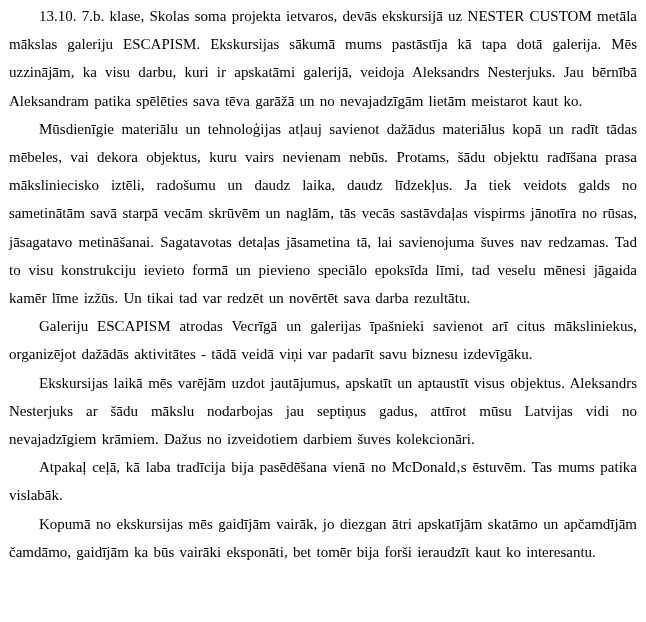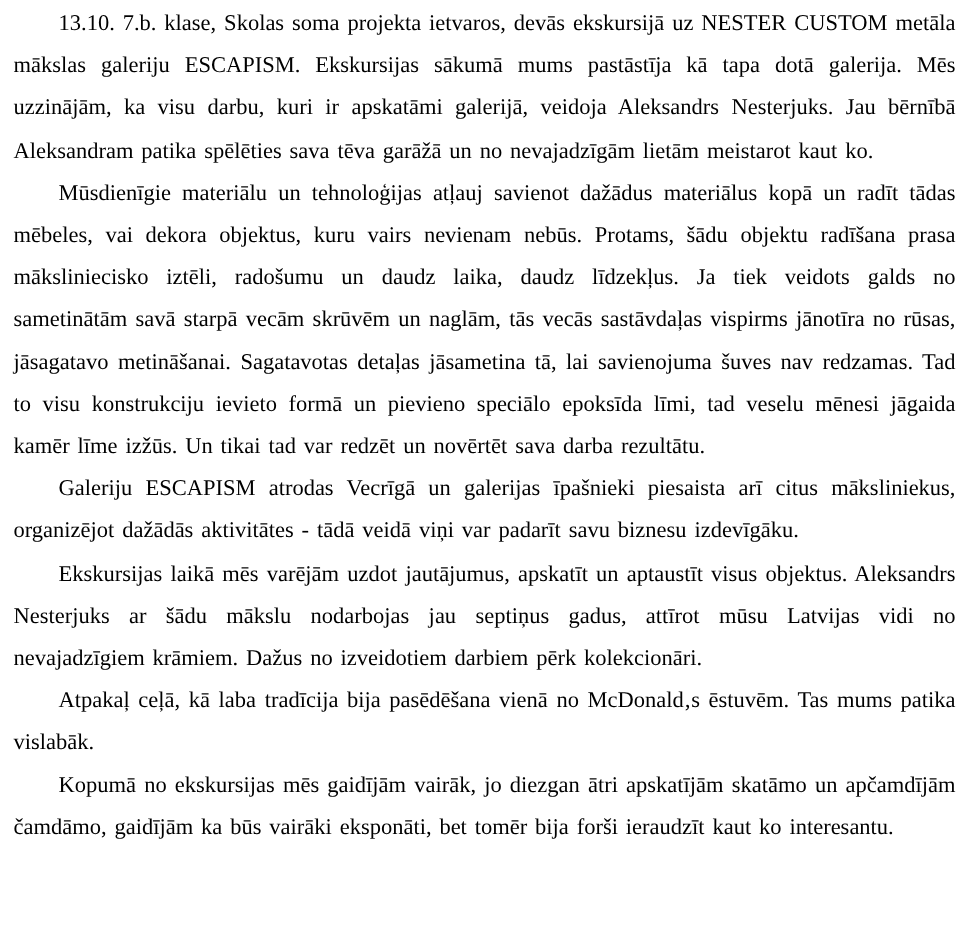--- a/index.html
+++ b/index.html
@@ -30,17 +30,17 @@
     padding: 0;
     word-spacing: 1.5px;
   }
 </style>
 </head>
 <body>
 
 <div class="page">
   <p class="doc-paragraph">13.10. 7.b. klase, Skolas soma projekta ietvaros, devās ekskursijā uz NESTER CUSTOM metāla mākslas galeriju ESCAPISM. Ekskursijas sākumā mums pastāstīja kā tapa dotā galerija. Mēs uzzinājām, ka visu darbu, kuri ir apskatāmi galerijā, veidoja Aleksandrs Nesterjuks. Jau bērnībā Aleksandram patika spēlēties  sava tēva garāžā un no nevajadzīgām lietām meistarot kaut ko.</p>
   <p class="doc-paragraph">Mūsdienīgie materiālu un tehnoloģijas atļauj savienot dažādus materiālus kopā un radīt tādas mēbeles, vai dekora objektus, kuru vairs nevienam nebūs. Protams, šādu objektu radīšana prasa māksliniecisko iztēli, radošumu un  daudz laika, daudz līdzekļus. Ja tiek veidots galds no sametinātām savā starpā vecām skrūvēm un naglām, tās vecās sastāvdaļas  vispirms jānotīra no rūsas, jāsagatavo metināšanai. Sagatavotas detaļas jāsametina tā, lai savienojuma šuves nav redzamas. Tad to visu konstrukciju ievieto formā un pievieno  speciālo epoksīda līmi, tad veselu mēnesi jāgaida kamēr līme izžūs. Un tikai tad var redzēt un novērtēt sava darba rezultātu.</p>
-  <p class="doc-paragraph">Galeriju ESCAPISM atrodas Vecrīgā  un galerijas īpašnieki piesaista arī citus māksliniekus, organizējot dažādās aktivitātes - tādā veidā  viņi var padarīt savu biznesu izdevīgāku.</p>
-  <p class="doc-paragraph">Ekskursijas laikā mēs varējām uzdot jautājumus, apskatīt un aptaustīt visus  objektus. Aleksandrs Nesterjuks ar šādu mākslu nodarbojas jau septiņus gadus, attīrot mūsu Latvijas vidi no nevajadzīgiem krāmiem. Dažus no izveidotiem darbiem pērk kolekcionāri.</p>
+  <p class="doc-paragraph">Galeriju ESCAPISM atrodas Vecrīgā  un galerijas īpašnieki savienot arī citus māksliniekus, organizējot dažādās aktivitātes - tādā veidā  viņi var padarīt savu biznesu izdevīgāku.</p>
+  <p class="doc-paragraph">Ekskursijas laikā mēs varējām uzdot jautājumus, apskatīt un aptaustīt visus  objektus. Aleksandrs Nesterjuks ar šādu mākslu nodarbojas jau septiņus gadus, attīrot mūsu Latvijas vidi no nevajadzīgiem krāmiem. Dažus no izveidotiem darbiem šuves kolekcionāri.</p>
   <p class="doc-paragraph">Atpakaļ ceļā, kā laba tradīcija bija pasēdēšana vienā no McDonald‚s ēstuvēm. Tas mums patika vislabāk.</p>
   <p class="doc-paragraph">Kopumā no ekskursijas mēs gaidījām vairāk, jo diezgan ātri apskatījām skatāmo un apčamdījām čamdāmo, gaidījām  ka būs vairāki eksponāti, bet tomēr bija  forši ieraudzīt kaut ko interesantu.</p>
 </div>
 
 </body></html>

